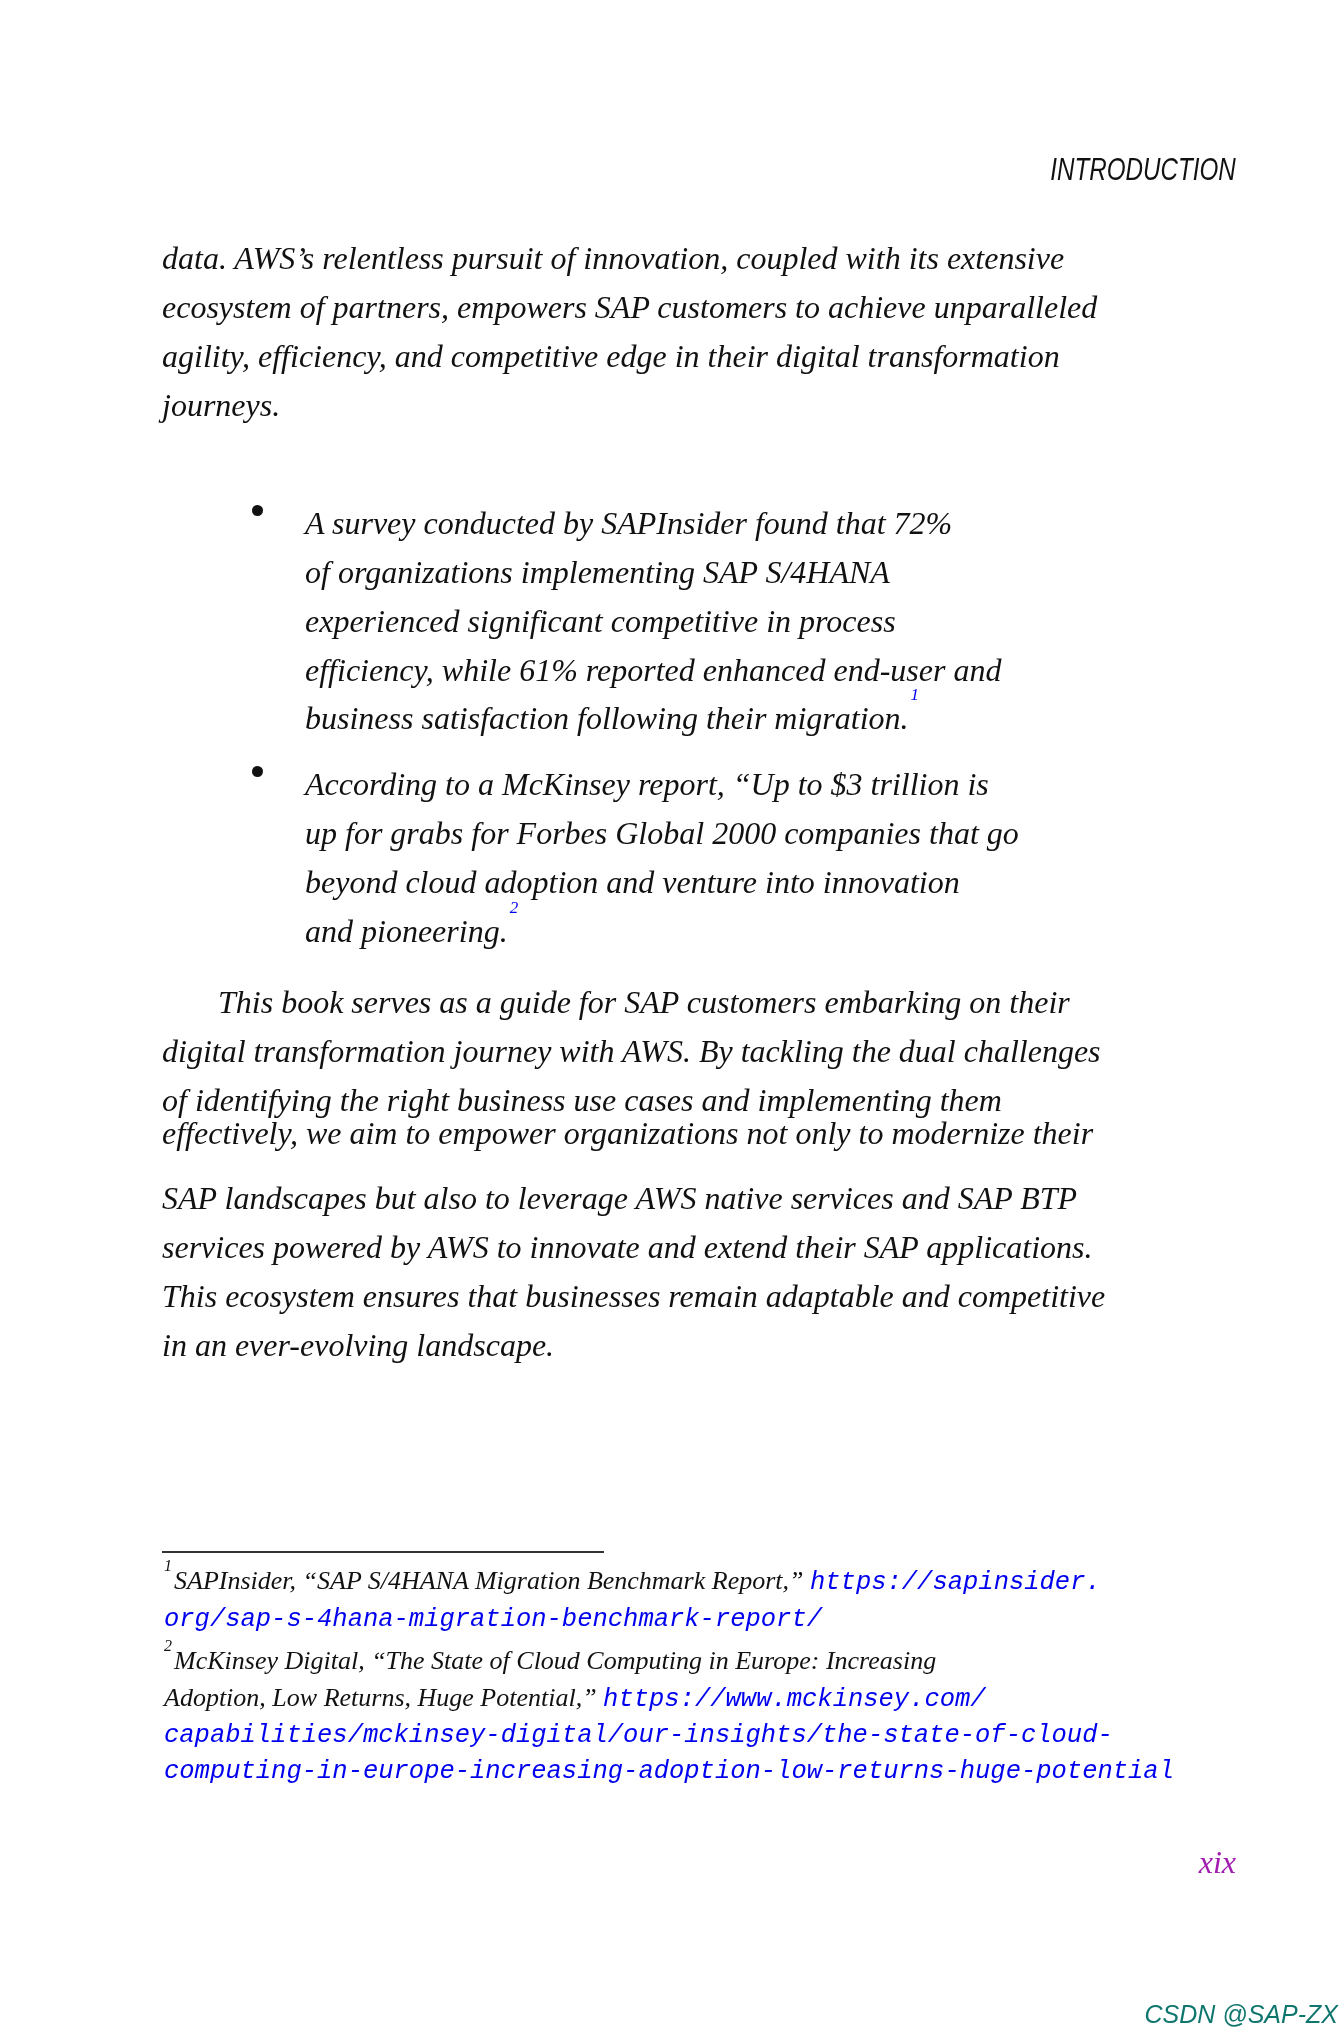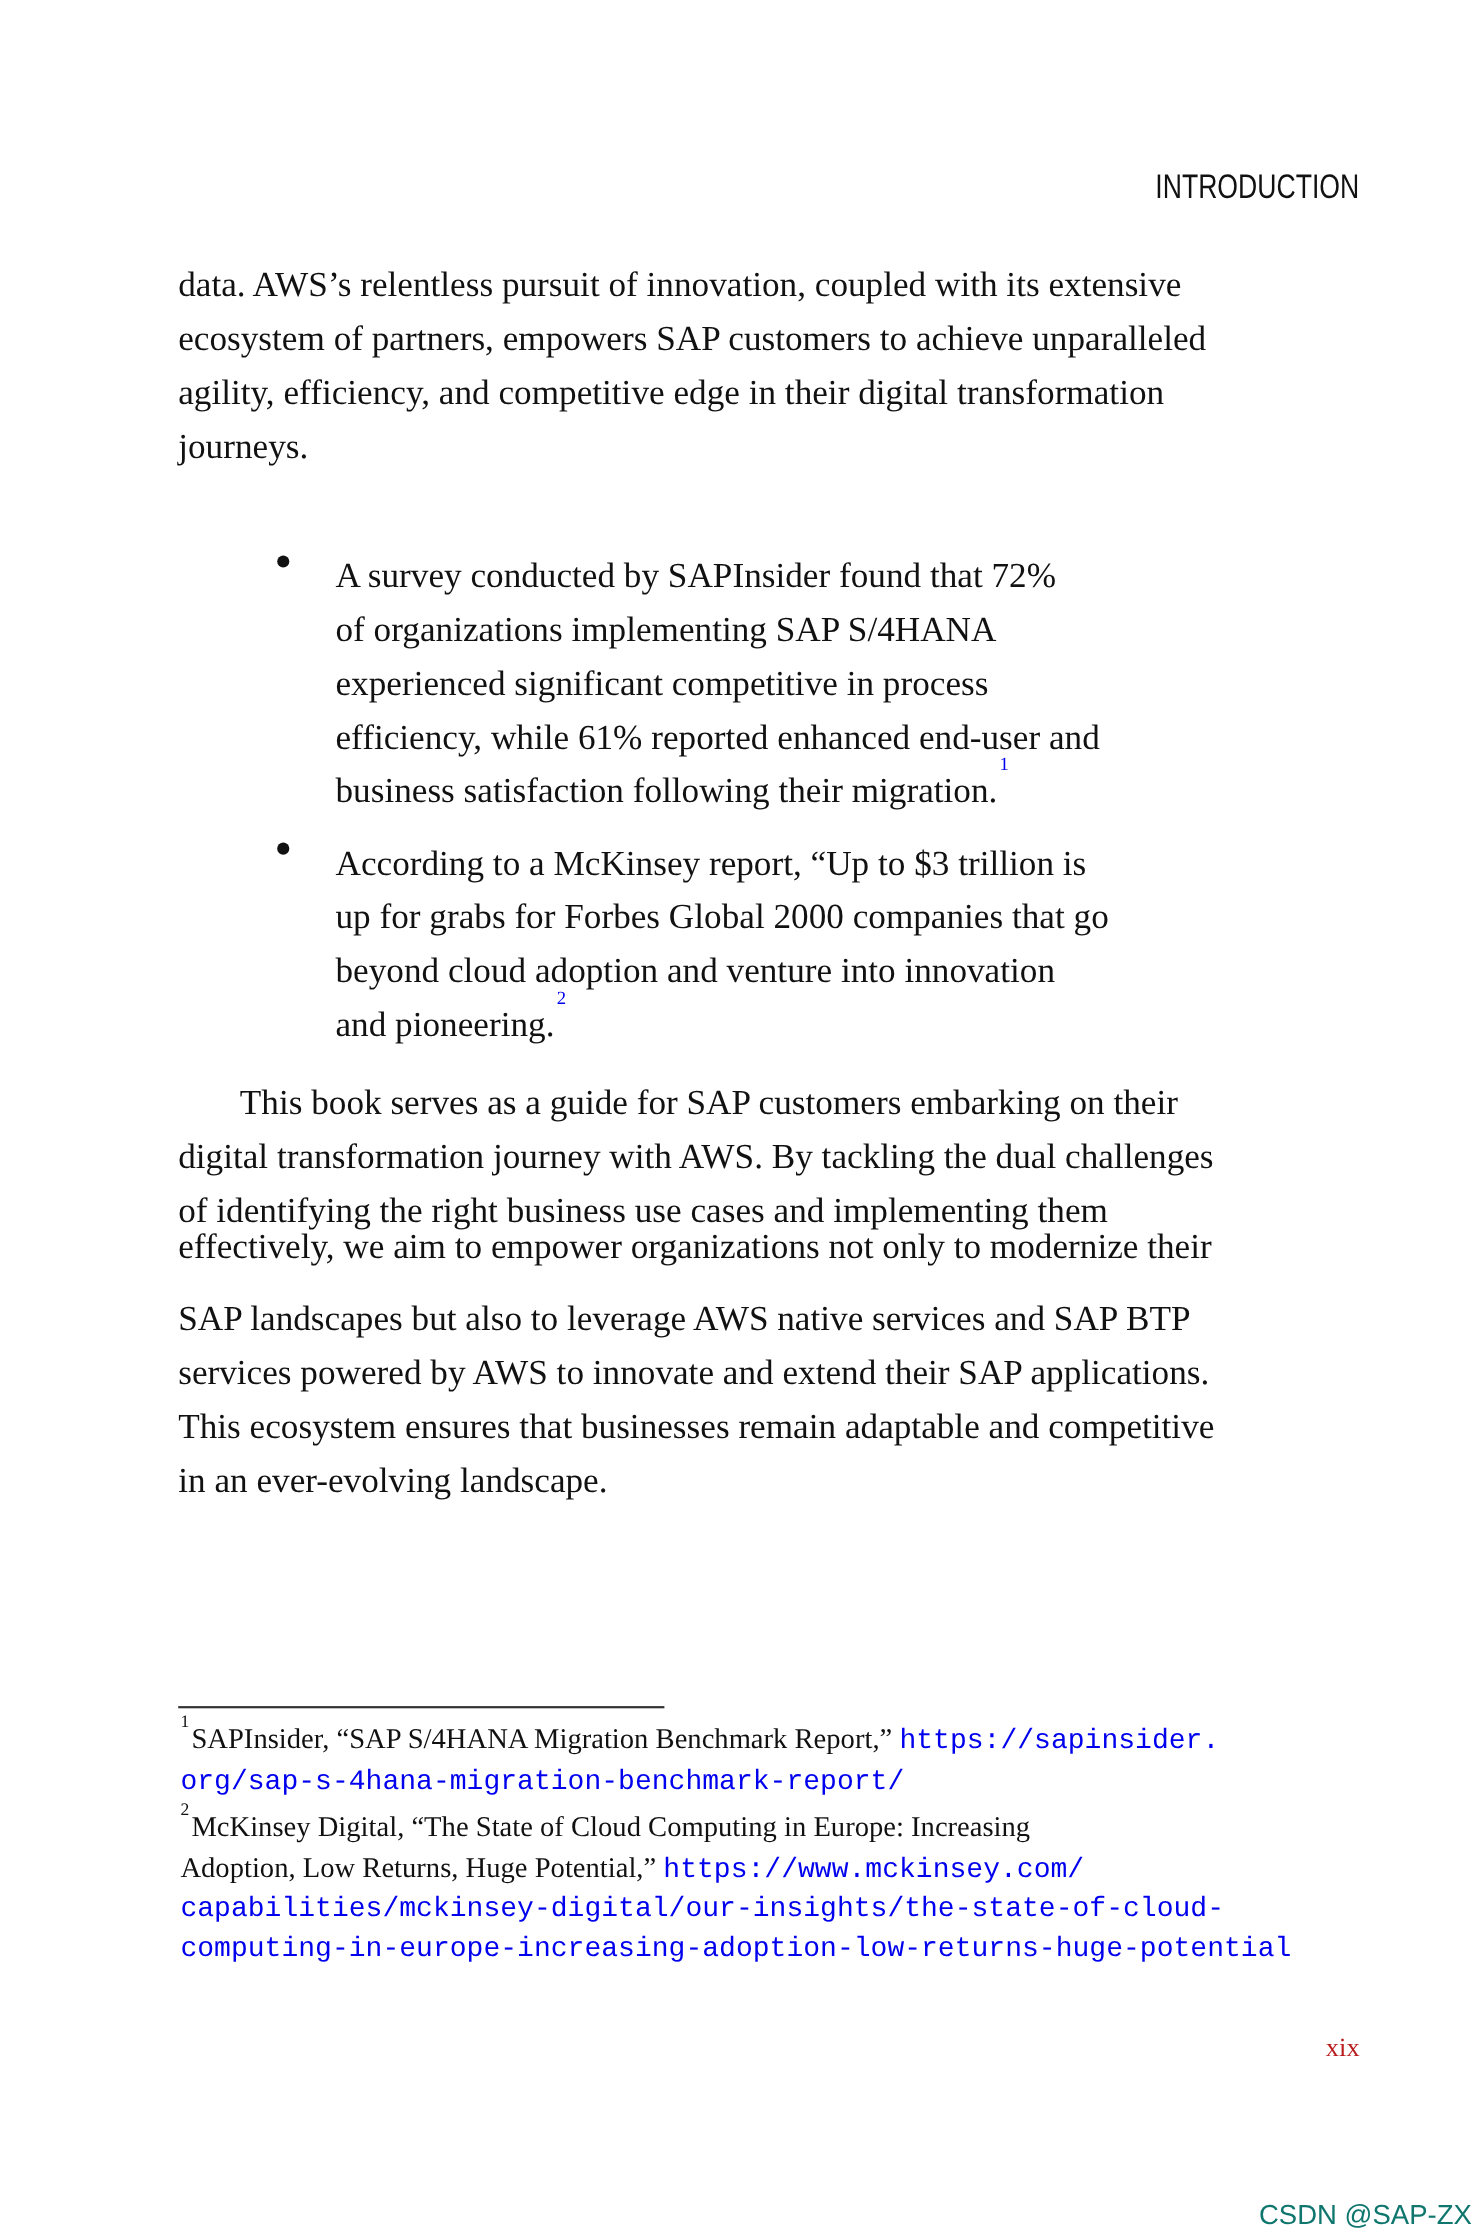--- a/index.html
+++ b/index.html
@@ -1,17 +1,17 @@
 <!DOCTYPE html>
 <html><head>
 <meta charset="utf-8">
 <style>
   html, body { margin: 0; padding: 0; background: #ffffff; }
   body { width: 1344px; height: 2034px; position: relative; overflow: hidden; }
-  .page { position: absolute; left: 0; top: 0; width: 1344px; height: 2034px; background: #ffffff; }
+  .page { position: absolute; left: 0; top: 0; width: 1344px; height: 2034px; background: #ffffff; font-style: italic; }
 
   .running-head {
     position: absolute; right: 108px; top: 150px;
     font-family: "Liberation Sans", sans-serif; font-size: 31px; line-height: 40px;
     color: #111; transform: scaleX(0.78); transform-origin: right center; white-space: nowrap;
   }
 
   .serif { font-family: "Liberation Serif", serif; color: #111; }
   .body-line {
     position: absolute; left: 162px; height: 49px; line-height: 49px;
@@ -33,22 +33,22 @@
     position: absolute; left: 164px; height: 37px; line-height: 37px; white-space: nowrap;
     font-family: "Liberation Serif", serif; font-size: 26px; color: #111;
   }
   .fn-line sup.fnnum { font-size: 16px; vertical-align: top; position: relative; top: -4px; margin-right: 2px; line-height: 1; }
   .link {
     font-family: "Liberation Mono", monospace; font-size: 25.5px; color: #0000ee; letter-spacing: 0px;
     text-decoration: none;
   }
 
   .page-number {
-    position: absolute; right: 108px; top: 1842px; font-family: "Liberation Serif", serif; font-size: 24px;
-    line-height: 40px; color: #b91c1c;
+    position: absolute; right: 108px; top: 1842px; font-family: "Liberation Serif", serif; font-size: 32px;
+    line-height: 40px; color: #a21caf;
   }
   .watermark {
     position: absolute; right: 6px; top: 1998px; font-family: "Liberation Sans", sans-serif;
     font-size: 25px; line-height: 32px; color: #0f766e; white-space: nowrap;
   }
 </style>
 </head>
 <body>
 
 <div class="page">

